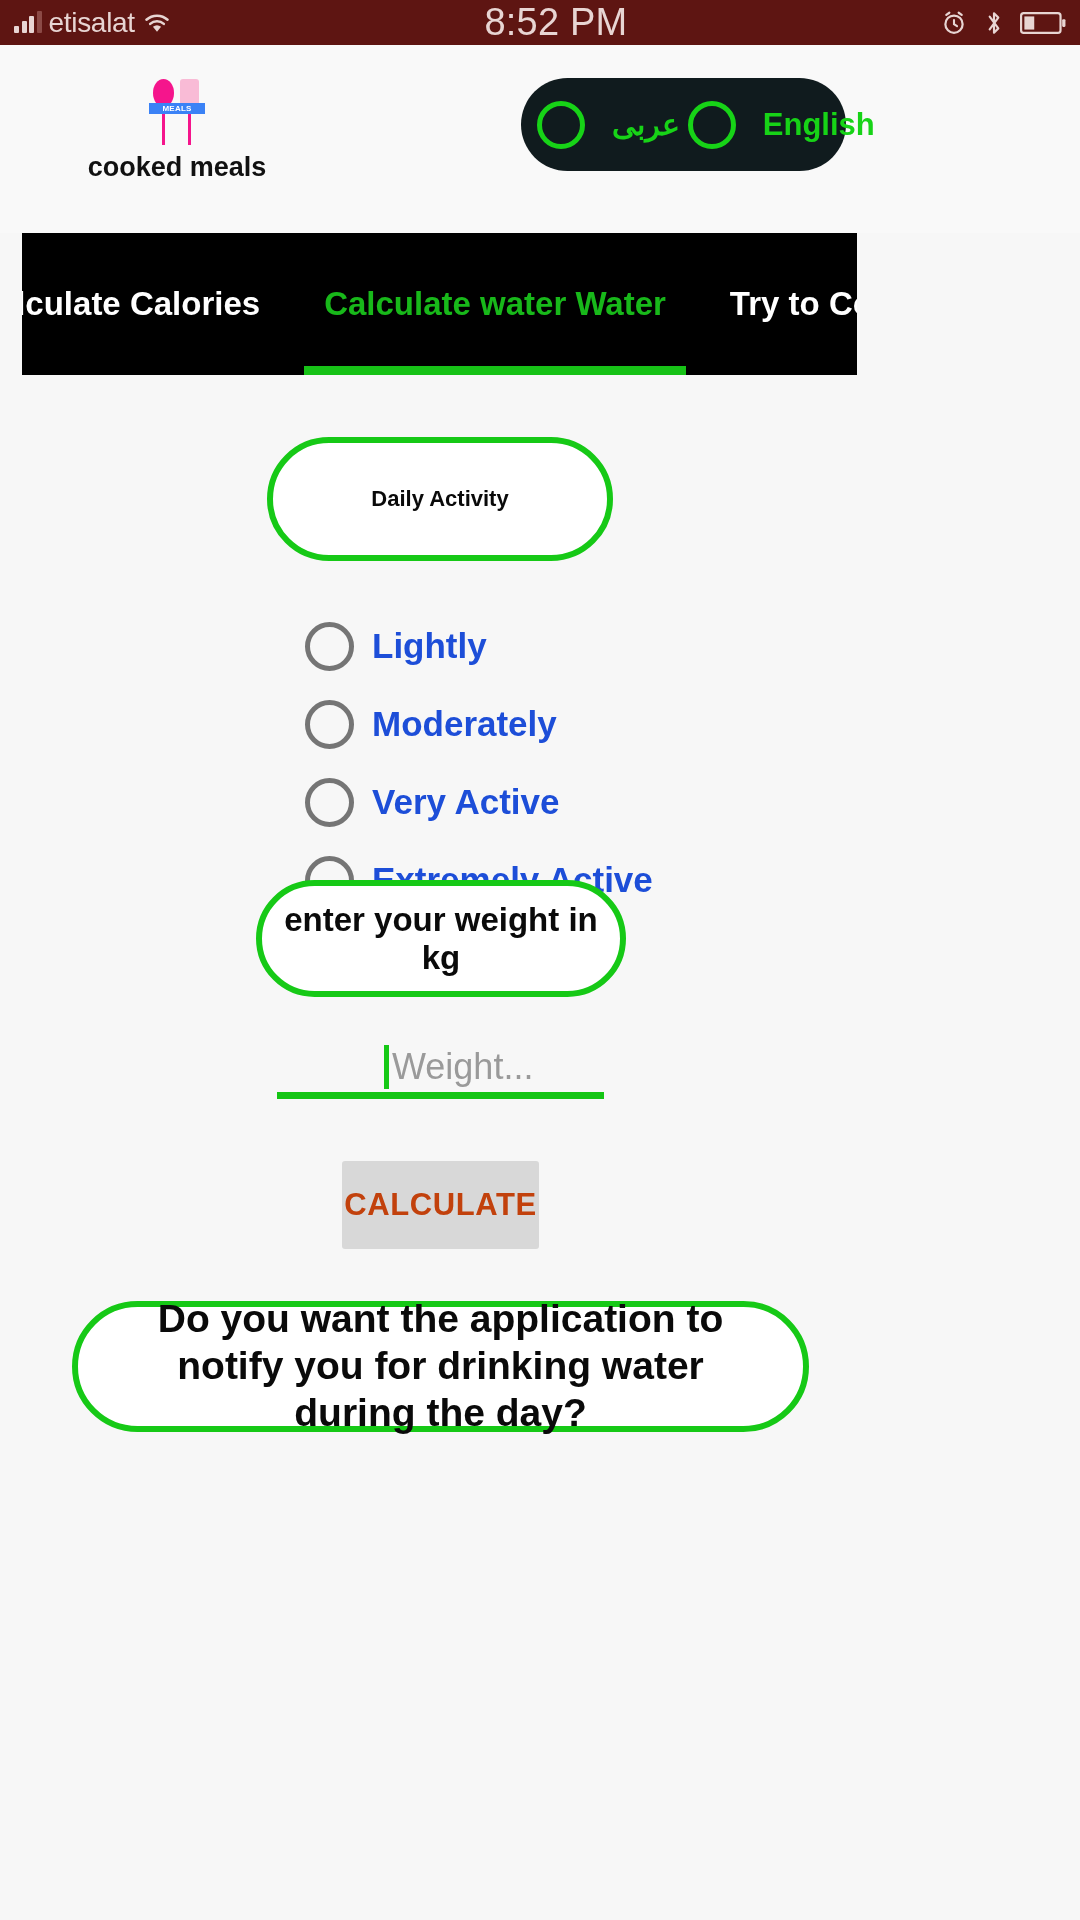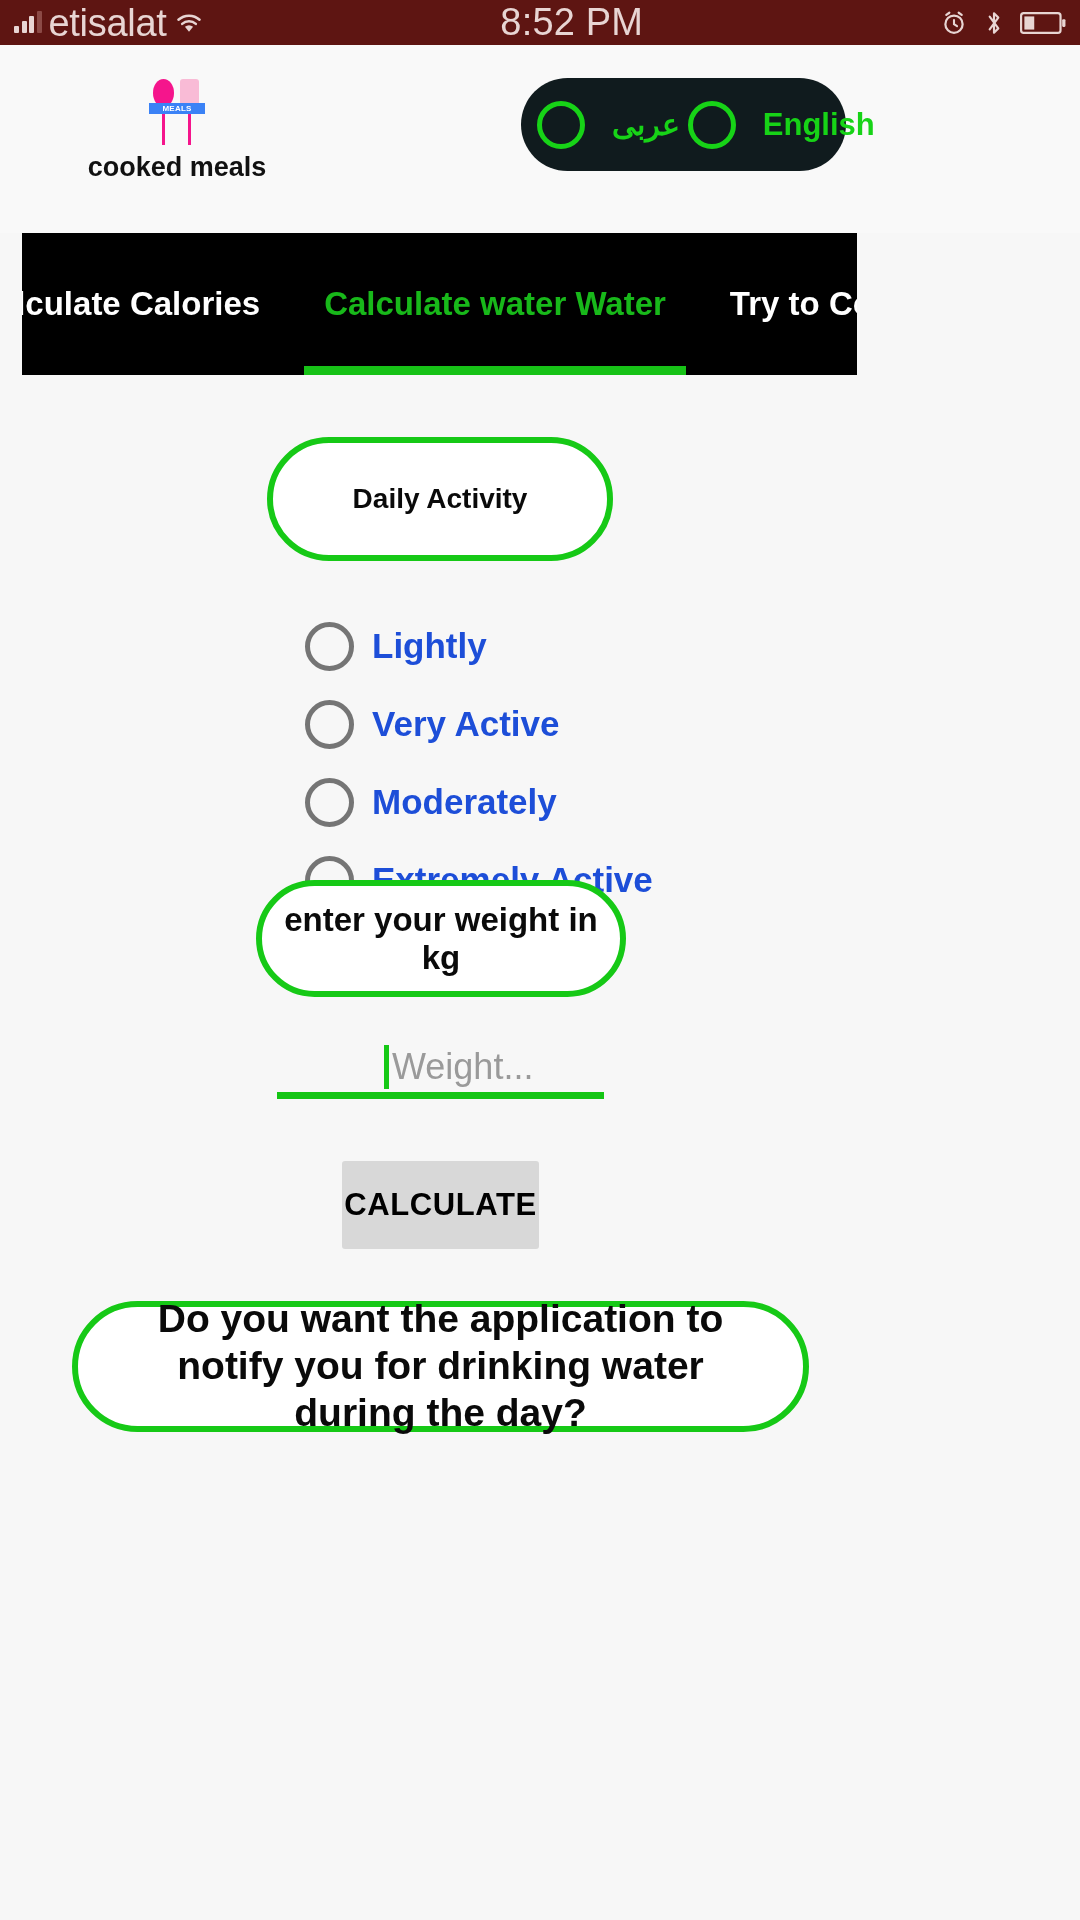--- a/index.html
+++ b/index.html
@@ -35,21 +35,21 @@
   .sb-center { flex: 1; text-align: center; }
   .sb-right { display: flex; align-items: center; gap: 14px; flex: 0 0 auto; }
 
   .signal-bars { display: flex; align-items: flex-end; gap: 2.5px; height: 21px; }
   .signal-bars i { display: block; width: 5px; background: #E8D5D3; border-radius: 1px; }
   .signal-bars i:nth-child(1) { height: 7px; }
   .signal-bars i:nth-child(2) { height: 12px; }
   .signal-bars i:nth-child(3) { height: 17px; }
   .signal-bars i:nth-child(4) { height: 22px; background: #8C4A46; }
 
-  .carrier-text { font-size: 38px; letter-spacing: -0.3px; color: #E8D5D3; line-height: 1; }
+  .carrier-text { font-size: 28px; letter-spacing: -0.3px; color: #E8D5D3; line-height: 1; }
   .time-text { font-size: 38px; color: #E8D5D3; letter-spacing: 0.2px; }
 
   .sb-icon { display: inline-flex; align-items: center; justify-content: center; }
 
   
   .header {
     position: absolute;
     top: 45px; left: 0;
     width: 1080px;
     height: 188px;
@@ -199,21 +199,21 @@
   .pill {
     background: #FFFFFF;
     border: 6px solid #16C916;
     border-radius: 70px;
     display: flex;
     align-items: center;
     justify-content: center;
     text-align: center;
   }
   .pill-text {
-    font-size: 28px;
+    font-size: 22px;
     font-weight: bold;
     color: #0A0A0A;
   }
 
   .daily-activity-pill {
     position: absolute;
     left: 267px; top: 62px;
     width: 346px; height: 124px;
   }
 
@@ -277,21 +277,21 @@
     background: #D8D8D8;
     border: none;
     border-radius: 3px;
     display: flex;
     align-items: center;
     justify-content: center;
   }
   .calculate-label {
     font-size: 31px;
     font-weight: bold;
-    color: #000000;
+    color: #c2410c;
     letter-spacing: 0.6px;
   }
 
   .notify-pill {
     position: absolute;
     left: 72px; top: 926px;
     width: 737px; height: 131px;
     border-radius: 70px;
     flex-direction: column;
     line-height: 1.18;
@@ -402,25 +402,25 @@
       <span class="pill-text">Daily Activity</span>
     </div>
 
     <div class="radio-list">
       <div class="radio-row">
         <span class="radio-circle"></span>
         <span class="radio-label">Lightly</span>
       </div>
       <div class="radio-row">
         <span class="radio-circle"></span>
-        <span class="radio-label">Very Active</span>
+        <span class="radio-label">Moderately</span>
       </div>
       <div class="radio-row">
         <span class="radio-circle"></span>
-        <span class="radio-label">Moderately</span>
+        <span class="radio-label">Very Active</span>
       </div>
       <div class="radio-row">
         <span class="radio-circle"></span>
         <span class="radio-label">Extremely Active</span>
       </div>
     </div>
 
     <div class="pill weight-pill">
       <span class="pill-text">enter your weight in kg</span>
     </div>

